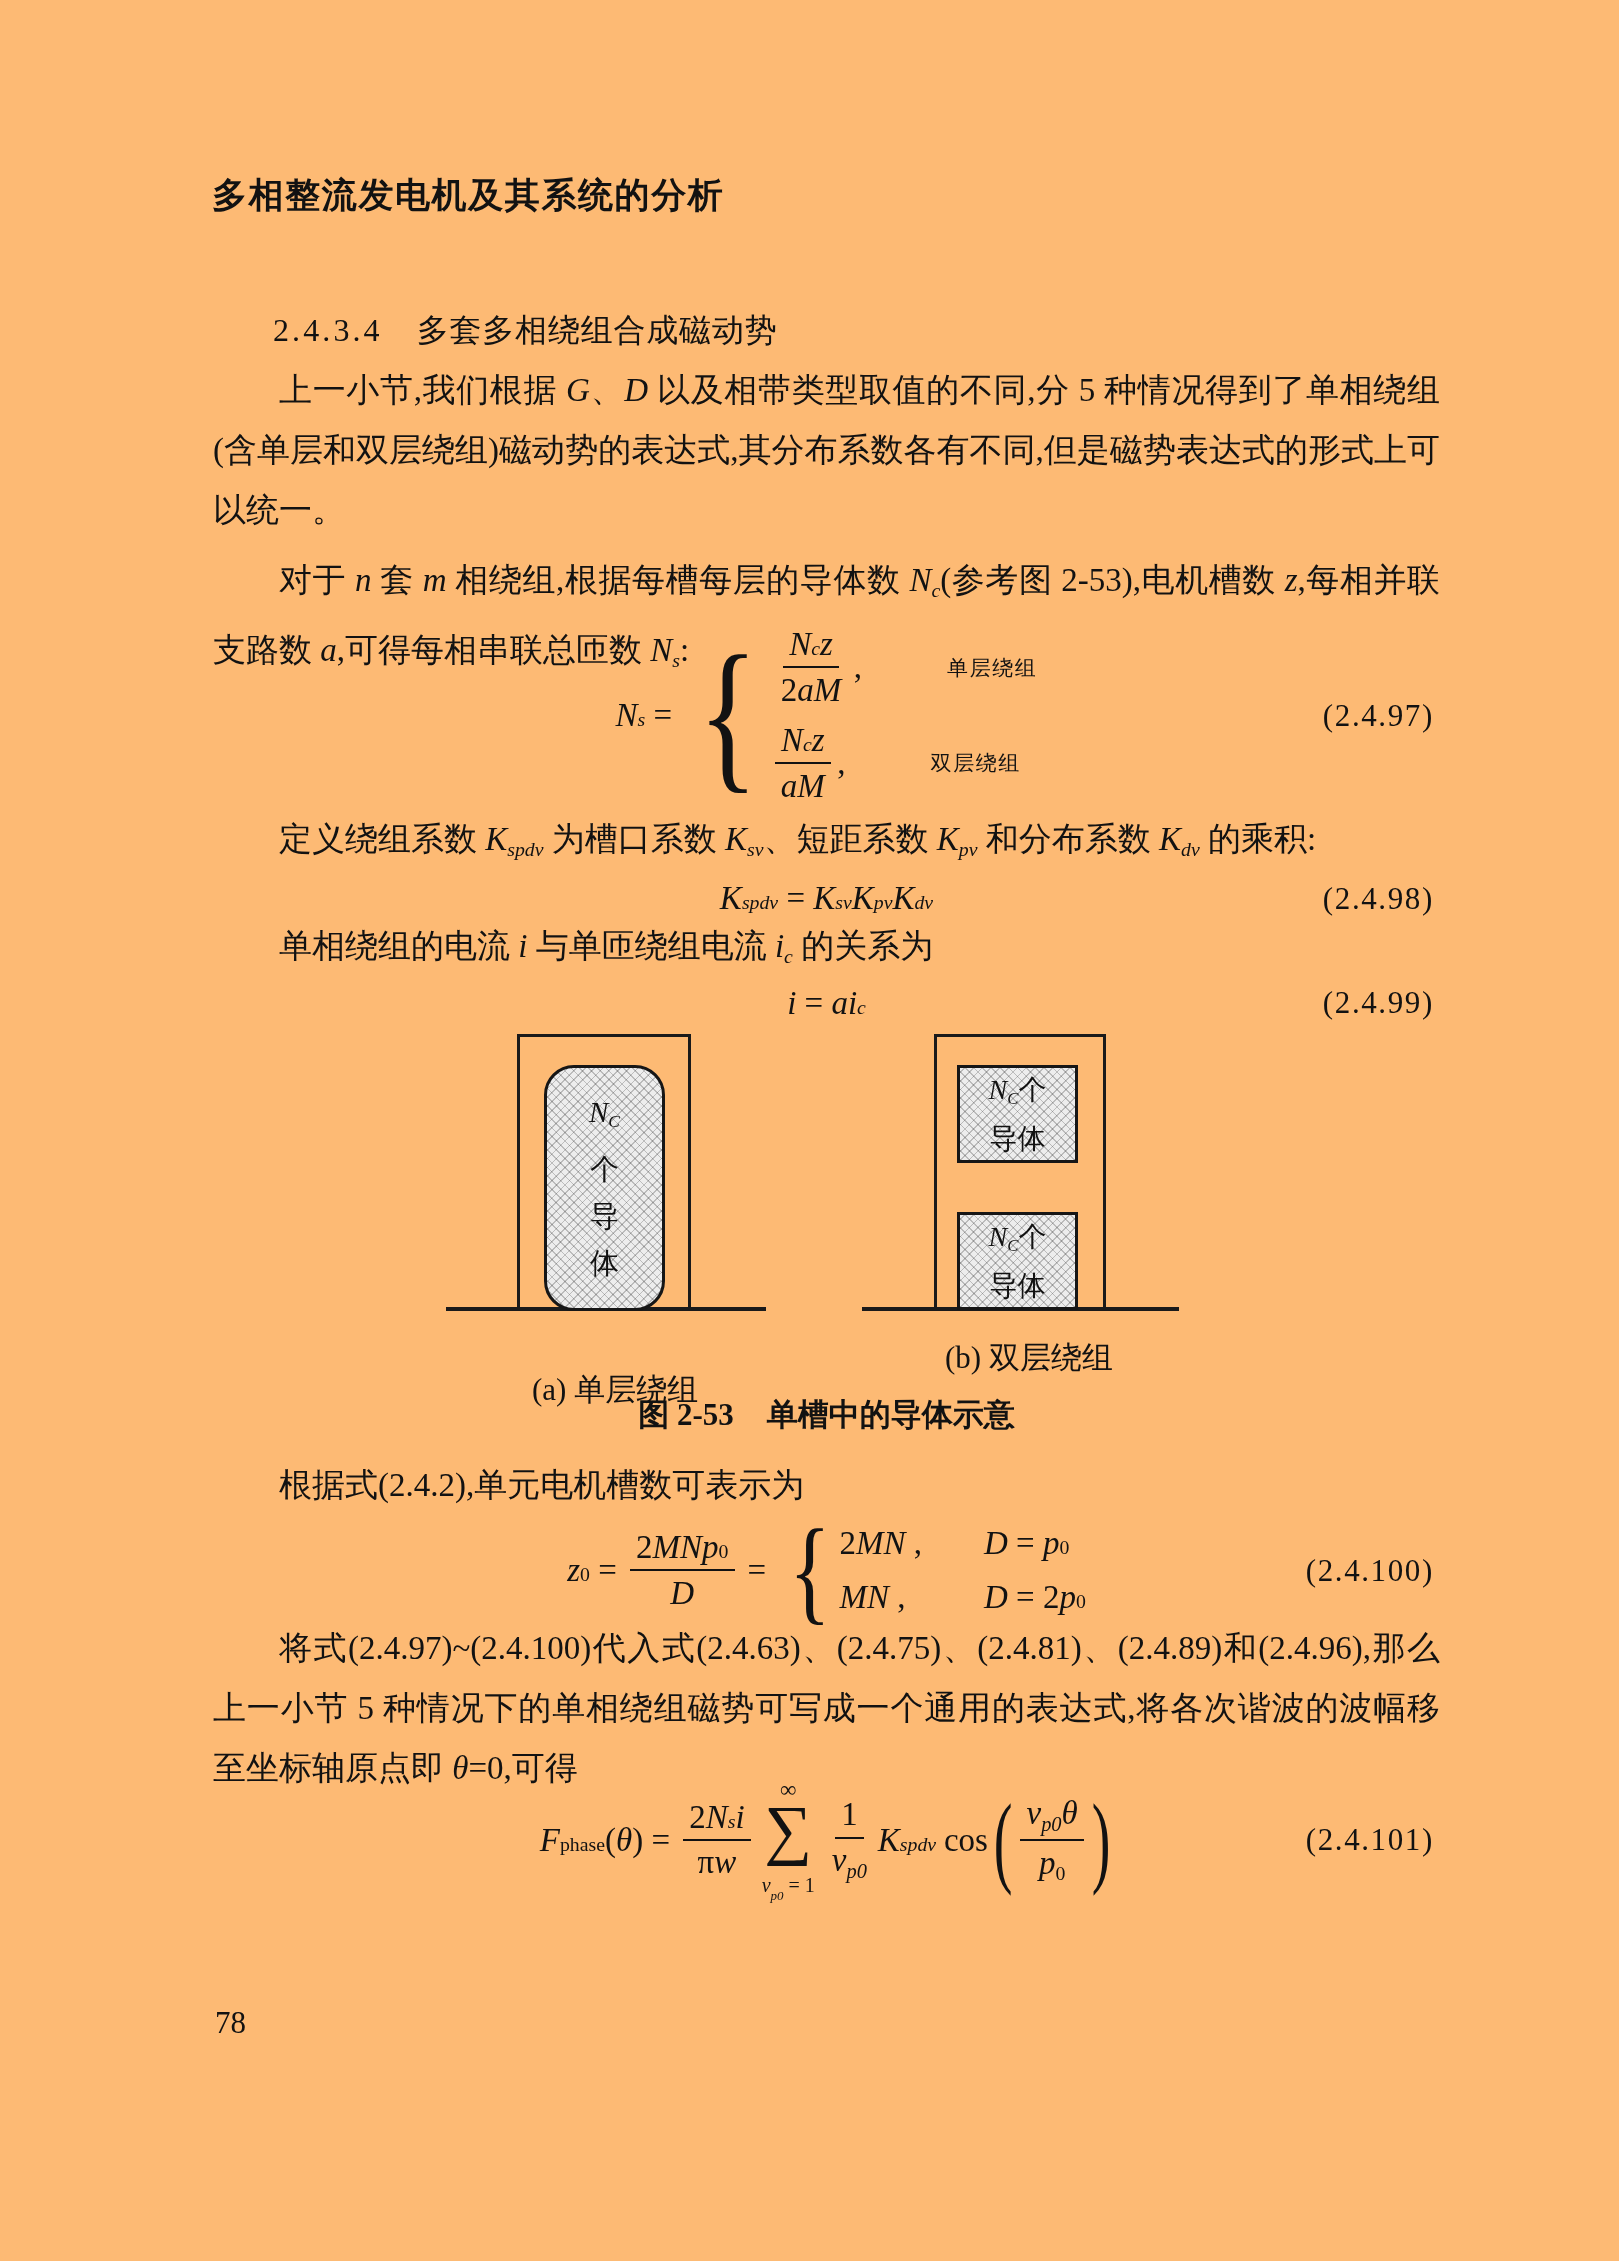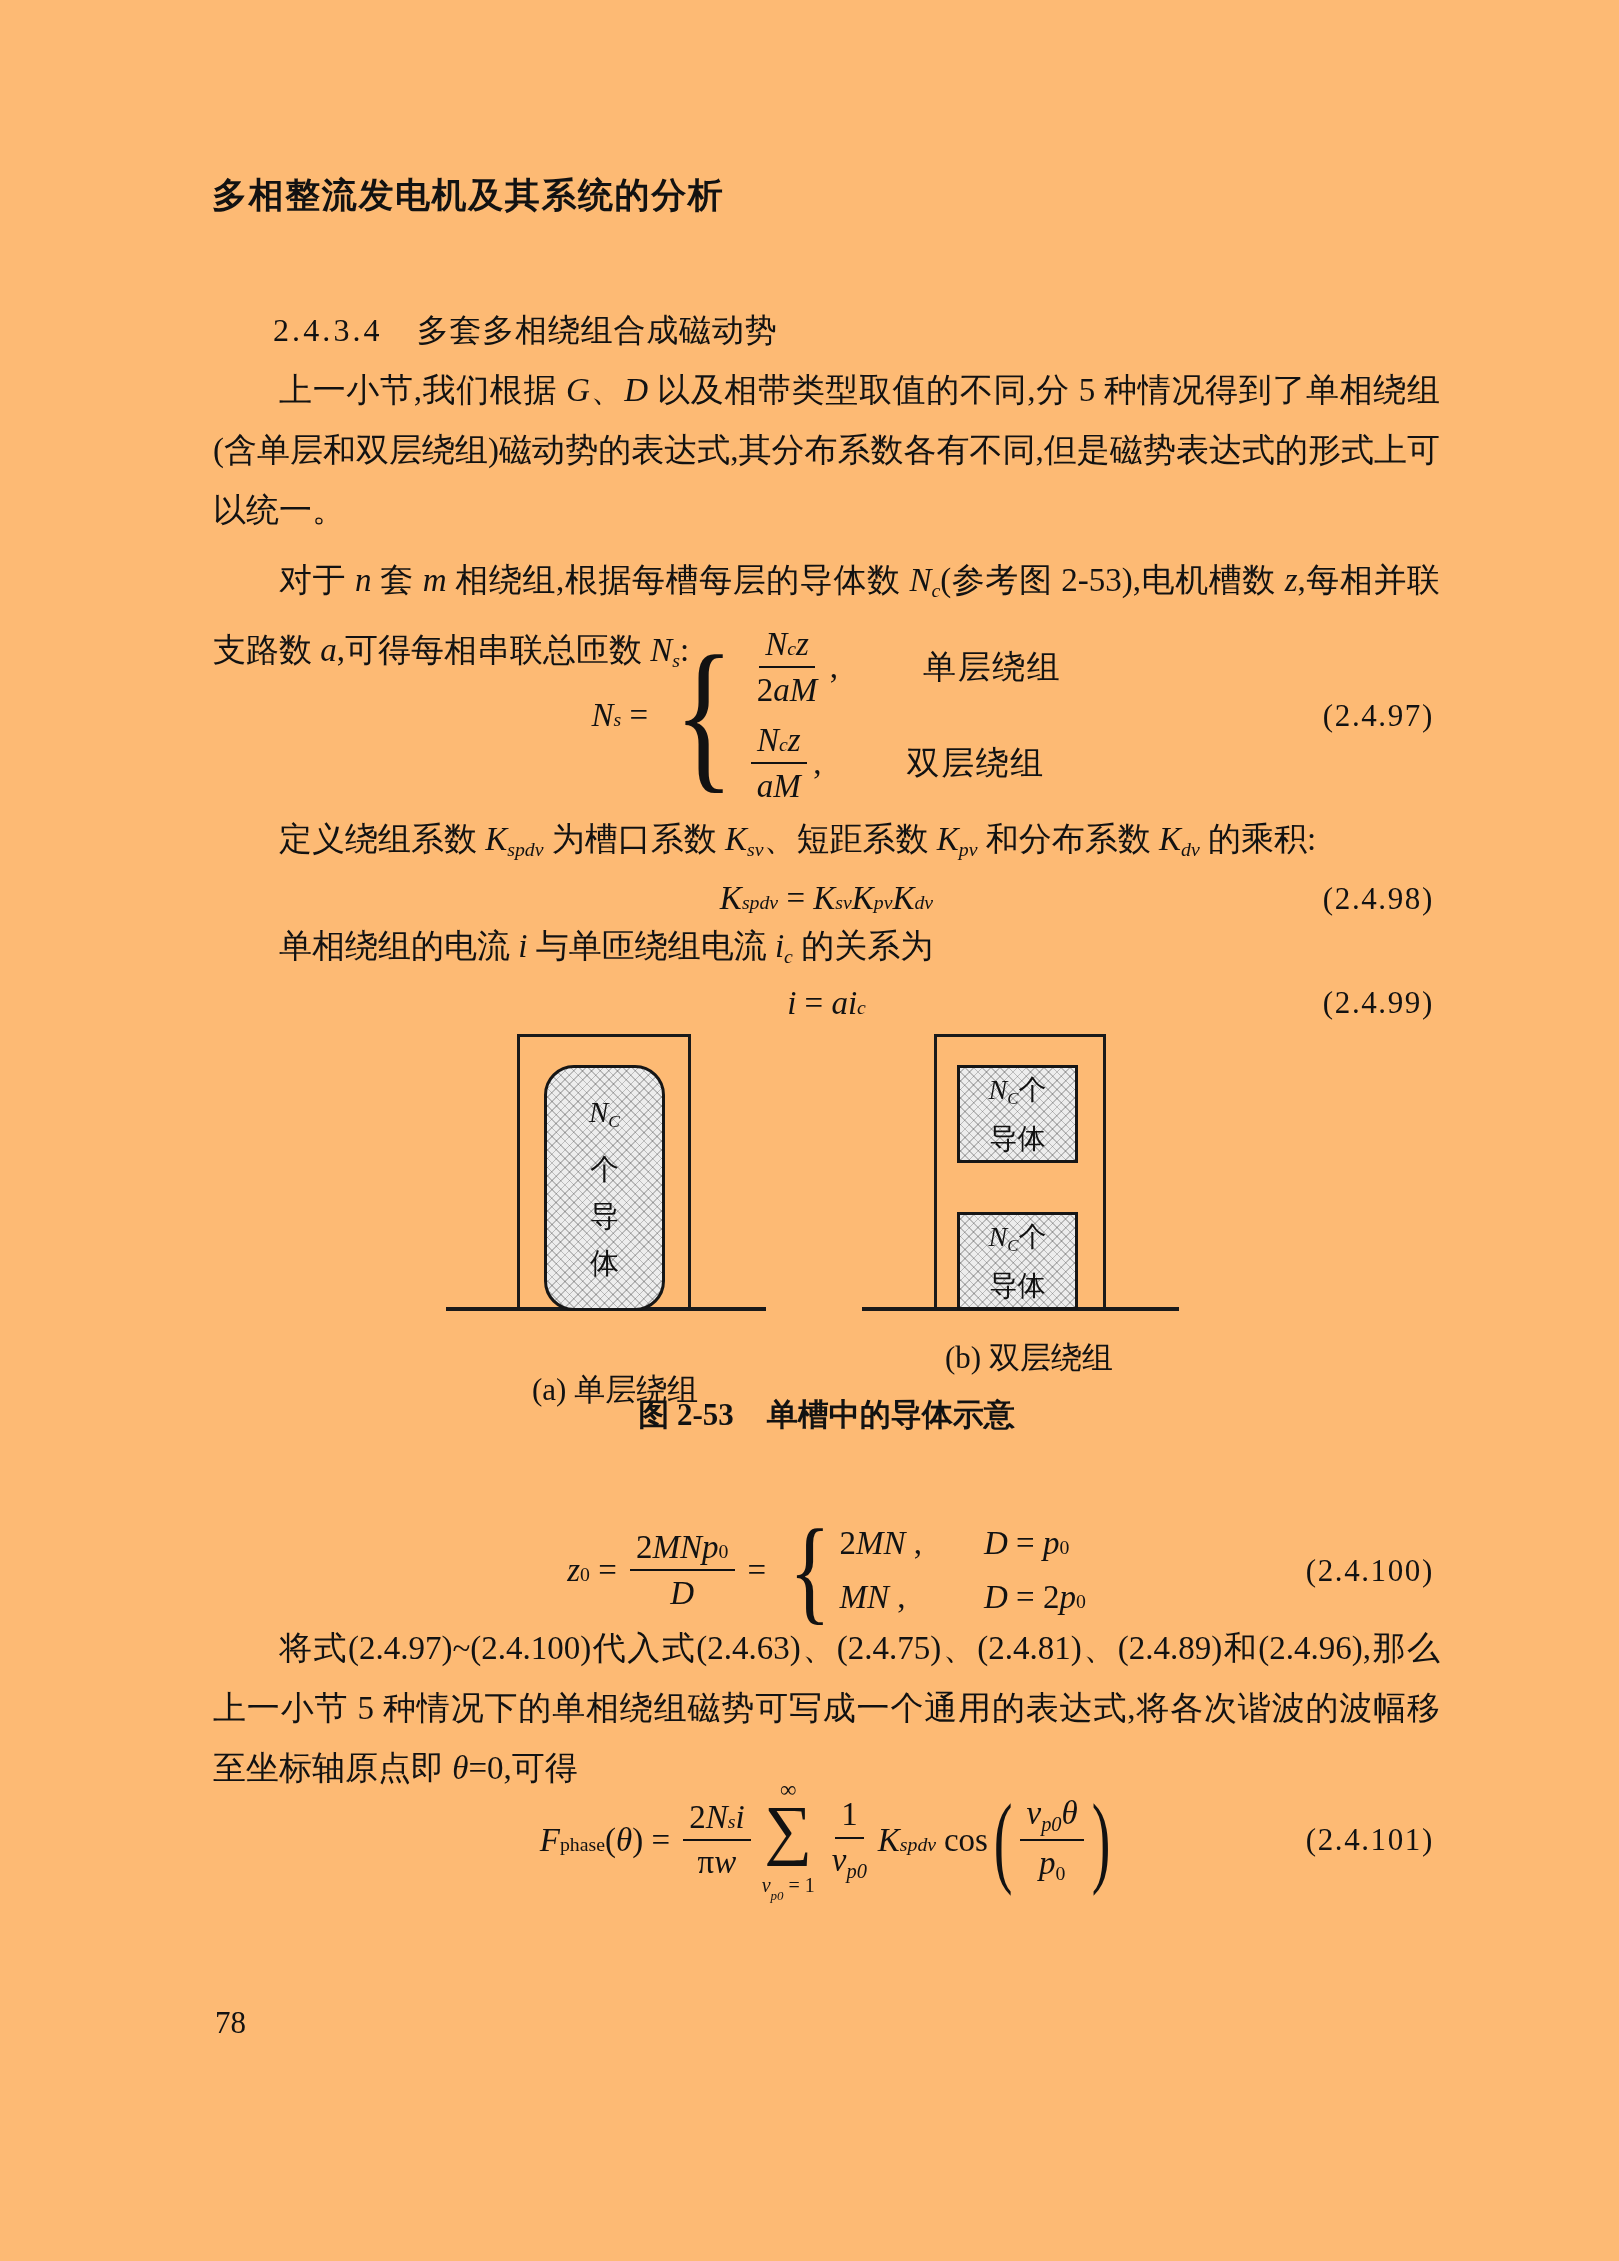--- a/index.html
+++ b/index.html
@@ -48,21 +48,21 @@
   .frac .num{padding:0 6.2px 3.1px 6.2px;border-bottom:2.3px solid #121212;text-align:center;}
   .frac .den{padding:3.9px 6.2px 0 6.2px;text-align:center;}
   .brace{
     font-size:167px;font-weight:400;line-height:0.9;
     display:inline-block;transform:scaleX(0.75);
     margin:0 1.6px 0 7.8px;
   }
   .brace.small{font-size:116px;}
   .cases{display:flex;flex-direction:column;gap:12.4px;}
   .case-line{display:flex;align-items:center;}
-  .case-text{margin-left:85px;font-size:33px;letter-spacing:1.6px;}
+  .case-text{margin-left:85px;font-size:21px;letter-spacing:1.6px;}
   .case-comma{align-self:center;margin-left:1.6px;}
   .cases100{display:grid;grid-template-columns:auto auto;column-gap:62px;row-gap:17px;align-items:baseline;}
   .sum{display:inline-flex;flex-direction:column;align-items:center;margin:0 6.2px;line-height:1;}
   .sum .inf{font-size:23px;margin-bottom:-3.1px;}
   .sum .sigma{font-size:67px;line-height:0.95;}
   .sum .lim{font-size:20px;margin-top:14px;}
   .ssub{font-size:0.62em;vertical-align:-0.35em;font-style:italic;}
   .sssub{font-size:13px;vertical-align:-0.6em;font-style:italic;}
   .bigparen{
     display:inline-block;font-size:102px;line-height:0.85;
@@ -176,20 +176,21 @@
     </div>
   </div>
 
   <div class="fig-sublabel" style="left:532px;top:1337px;margin-top:32px;">(a) 单层绕组</div>
   <div class="fig-sublabel" style="left:945px;top:1337px;">(b) 双层绕组</div>
 
   <div class="fig-caption">
     <span>图 2-53</span><span class="gap"></span><span>单槽中的导体示意</span>
   </div>
 
+  <div class="abs para" style="top:1455px;"><span class="run-cjk">根据式(2.4.2),单元电机槽数可表示为</span></div>
 
   <div class="eq-row" style="top:1514px;height:113px;">
     <span class="mrow"><span class="run-it">z</span><span class="run-sub">0</span><span class="run-rm"> = </span></span>
     <span class="frac">
       <span class="num mrow"><span class="run-rm">2</span><span class="run-it">MN</span><span class="run-it">p</span><span class="run-sub">0</span></span>
       <span class="den mrow"><span class="run-it">D</span></span>
     </span>
     <span class="mrow"> = </span>
     <span class="brace small">{</span>
     <div class="cases100">

